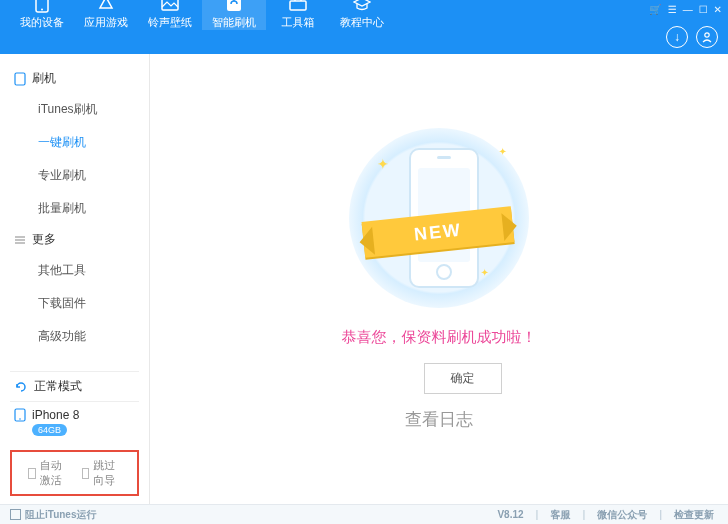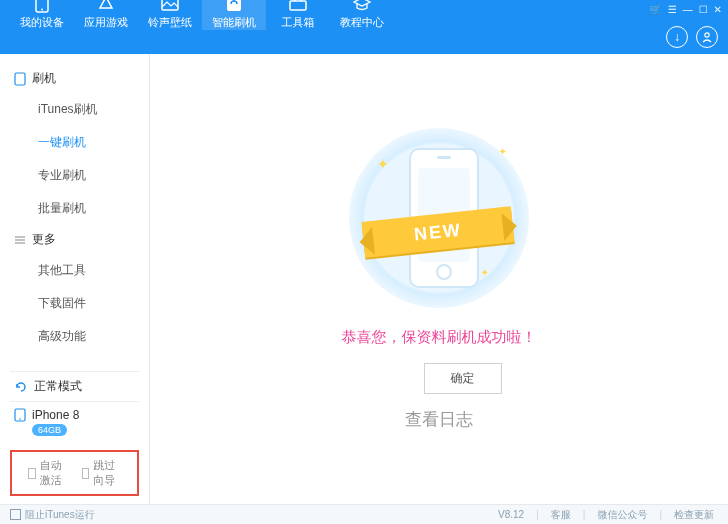--- a/index.html
+++ b/index.html
@@ -46,21 +46,21 @@
   .sparkle{position:absolute;color:#ffd94d;font-size:14px;}
   .ribbon{position:absolute;left:14px;top:86px;width:150px;height:36px;background:#ffc93c;transform:rotate(-6deg);display:flex;align-items:center;justify-content:center;color:#fff;font-weight:800;font-size:18px;letter-spacing:2px;box-shadow:0 2px 0 #e6b020;}
   .ribbon::before,.ribbon::after{content:"";position:absolute;top:6px;width:0;height:0;border:14px solid transparent;}
   .ribbon::before{left:-18px;border-right-color:#e6b020;}
   .ribbon::after{right:-18px;border-left-color:#e6b020;}
 
   .success-msg{ margin-top:20px; font-size:15px; color:#ec4899; }
   .ok-btn { margin-top:16px; border:1px solid #d0d0d0; background:#fff; padding:6px 26px; font-size:12px; cursor:pointer; color:#555;margin-left:47px; }
   .log-link{ margin-top:14px; font-size:17px; color:#999; cursor:pointer; }
 
-  .footer { height:20px; background:#f4f8fb; border-top:1px solid #e4e9ee; display:flex; align-items:center; padding:0 10px; font-size:10px; color:#8aa0b2; justify-content:space-between; }
+  .footer { height:20px; background:#f4f8fb; border-top:1px solid #e4e9ee; display:flex; align-items:center; padding:0 10px; font-size:10px; color:#8aa0b2; justify-content:space-between;font-weight:bold; }
   .footer-right{display:flex; gap:4px; align-items:center;}
   .footer-right span{padding:0 4px;}
   .sep{color:#c9d6e0;}
 
   svg{display:block;}
 </style>
 </head>
 <body>
 
 <div class="topbar">

